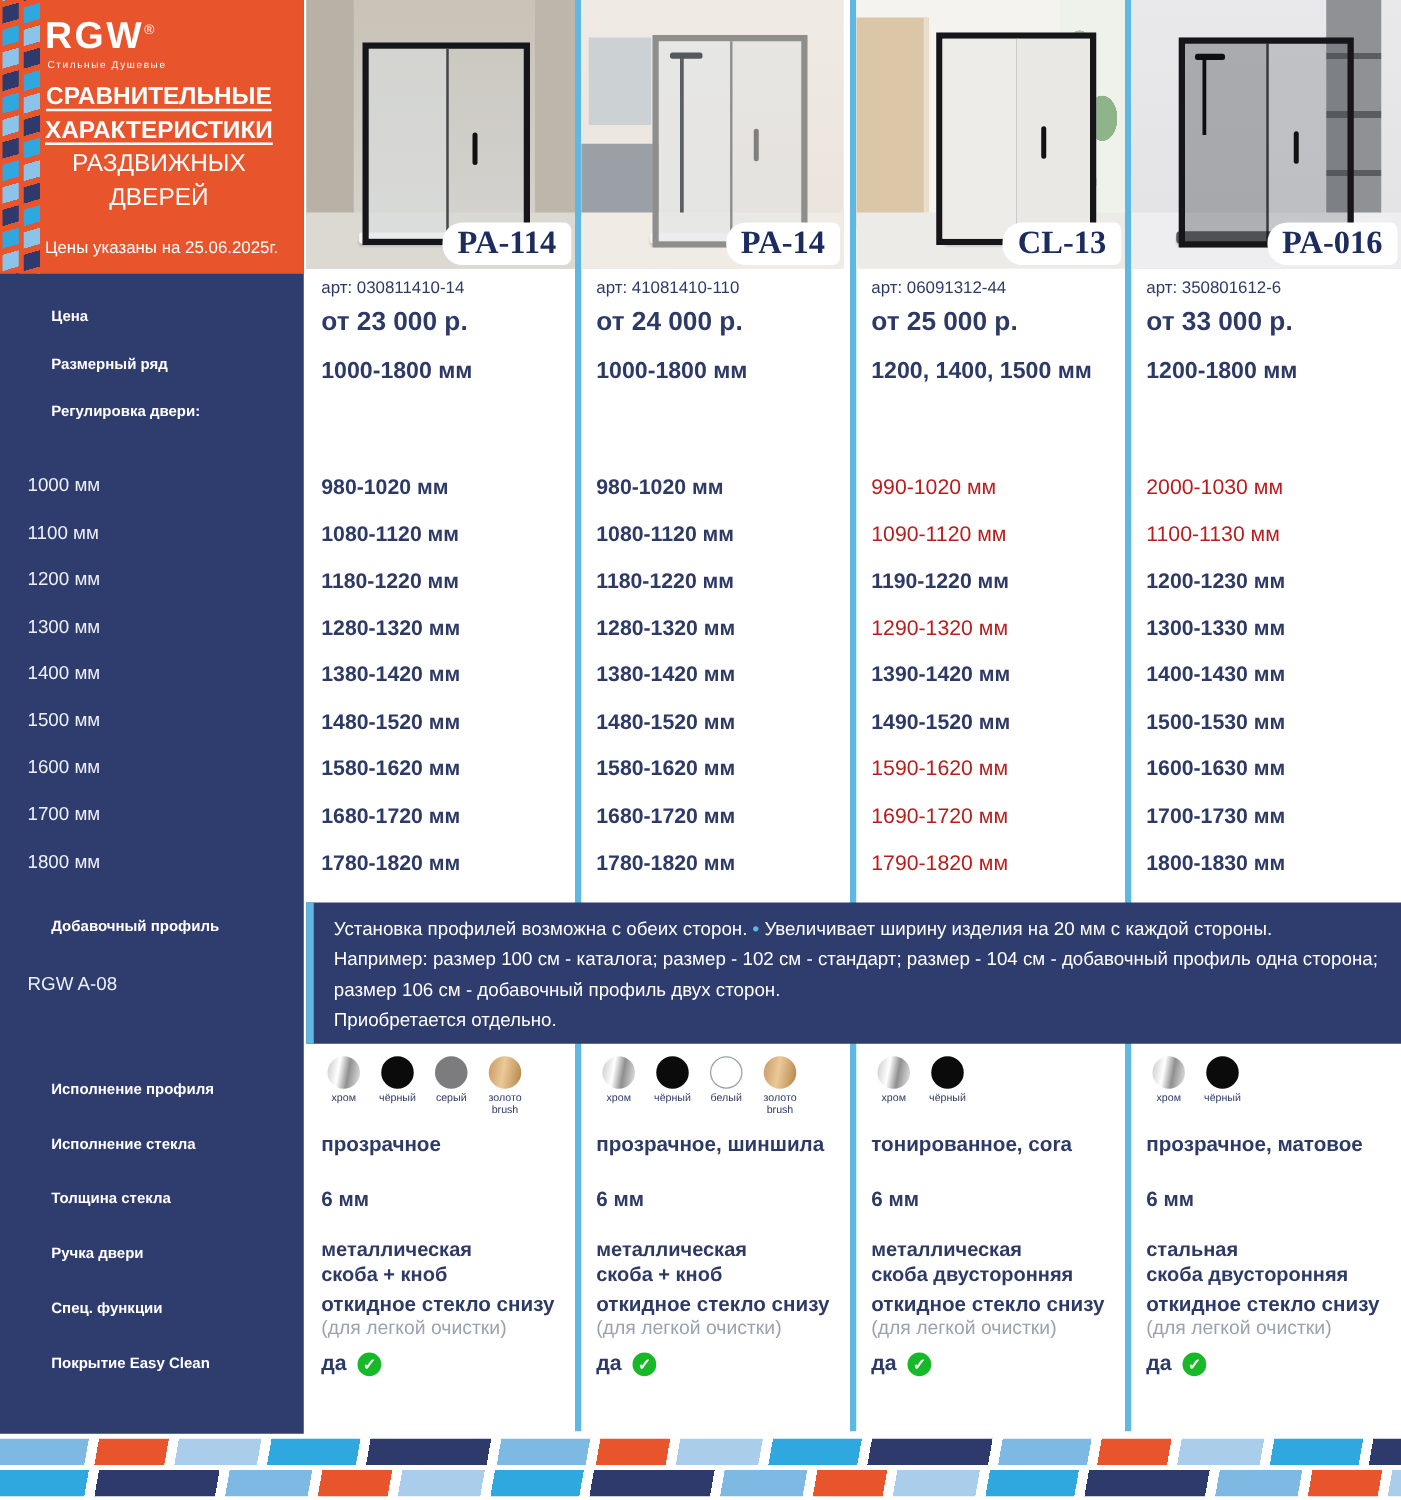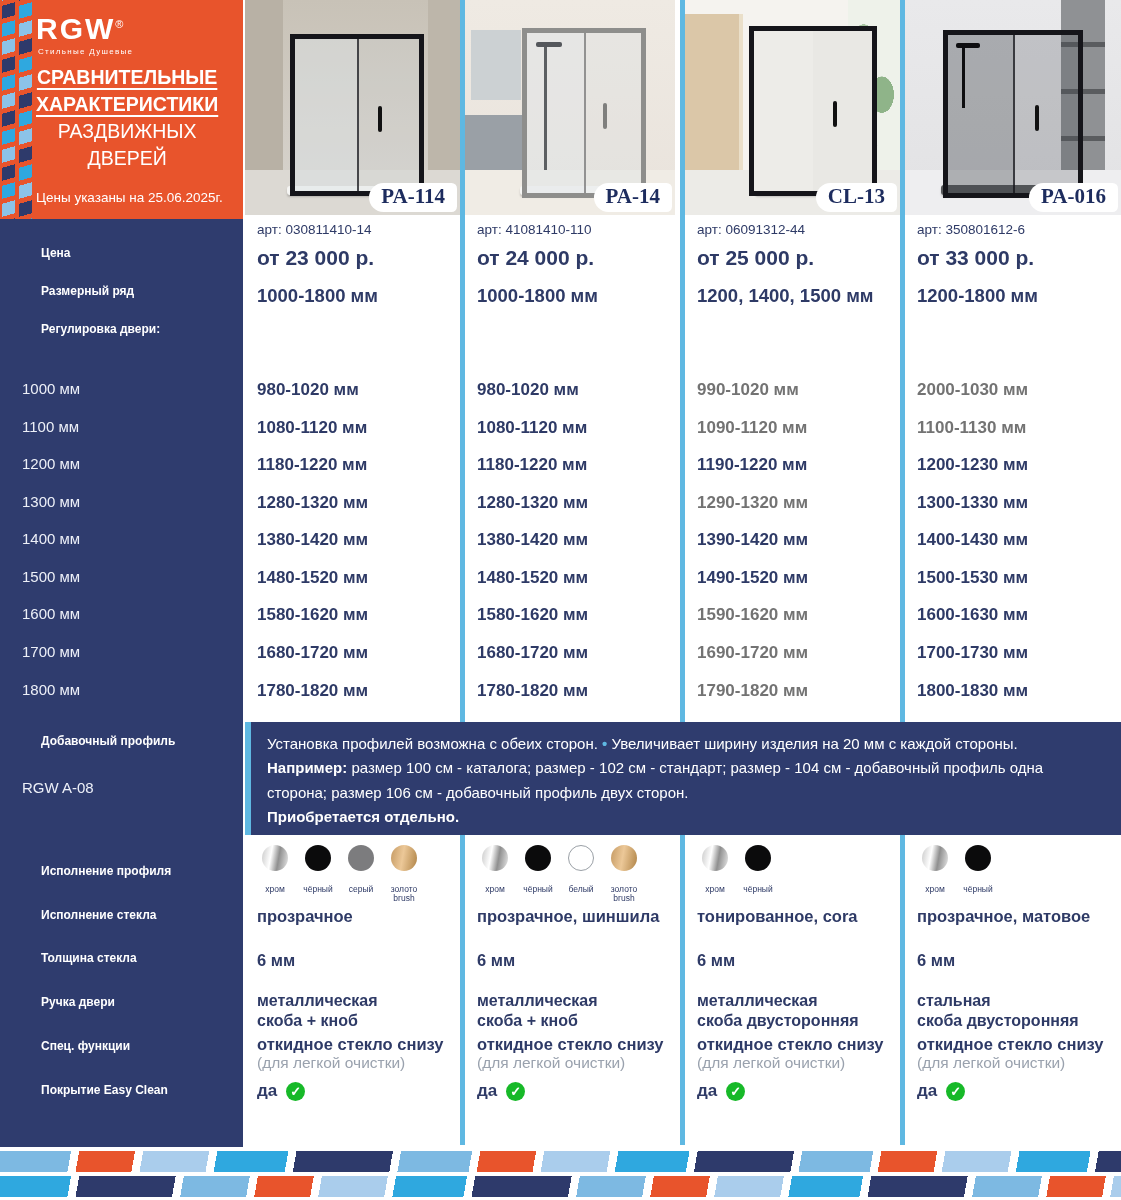--- a/index.html
+++ b/index.html
@@ -38,21 +38,21 @@
   .photo{position:absolute;top:0;height:215px;overflow:hidden;z-index:2;}
   .ph-floor{position:absolute;bottom:0;left:0;right:0;height:45px;}
   .ph-accent-a,.ph-accent-b{position:absolute;}
   .ph-frame{position:absolute;border:5px solid #15151a;}
   .pane-l,.pane-r{position:absolute;top:0;bottom:0;width:50%;}
   .pane-l{left:0;border-right:2px solid rgba(20,20,25,.75);}
   .pane-r{right:0;}
   .ph-handle{position:absolute;right:30%;top:44%;width:4px;height:26px;background:#111;border-radius:2px;}
   .ph-tray{position:absolute;bottom:20px;border-radius:3px;box-shadow:0 2px 2px rgba(0,0,0,.18);}
   .badge{position:absolute;right:3px;bottom:3px;background:#fff;color:#1d2c5e;
-         font-family:"Liberation Serif",serif;font-weight:700;font-size:21px;
+         font-family:"Liberation Serif",serif;font-weight:700;font-size:26px;
          padding:1px 12px 3px;border-radius:16px 6px 6px 16px;z-index:5;}
   
   .p1{left:245px;width:215px;background:linear-gradient(180deg,#c8c2b7 0%,#d2cdc5 60%,#d8d5cf 100%);}
   .p1 .ph-accent-a{left:0;top:0;width:38px;height:172px;background:#b8b1a5;}
   .p1 .ph-accent-b{right:0;top:0;width:32px;height:172px;background:#bdb6aa;}
   .p1 .ph-floor{background:#dcd9d3;}
   .p1 .ph-frame{left:45px;top:34px;width:124px;height:152px;background:rgba(205,214,218,.22);}
   .p1 .pane-l{background:rgba(226,233,236,.35);}
   .p1 .ph-tray{left:42px;width:132px;height:9px;background:#f5f5f3;}
   
@@ -94,47 +94,47 @@
   .art{top:222px}.price{top:246px}.range{top:285px}
   .rt0{top:380px}.rt1{top:418px}.rt2{top:455px}.rt3{top:493px}.rt4{top:530px}
   .rt5{top:568px}.rt6{top:605px}.rt7{top:643px}.rt8{top:681px}
   .swat{top:845px}.glass{top:907px}.thick{top:951px}.handle{top:991px}.spec{top:1035px}.easy{top:1081px}
 
   .t-art{font-size:13.5px;color:#2e3a66;}
   .t-price{font-size:21px;font-weight:700;color:#2e3a66;white-space:nowrap;}
   .t-range{font-size:18.5px;font-weight:700;color:#2e3a66;white-space:nowrap;}
   .t-cell{font-size:17px;white-space:nowrap;}
   .t-cell .b{font-weight:700;color:#2e3a66;}
-  .t-cell .m{font-weight:700;color:#737373;}
+  .t-cell .m{font-weight:400;color:#b91c1c;}
   .t-glass{font-size:16.5px;font-weight:700;color:#2e3a66;white-space:nowrap;}
   .t-thick{font-size:16.5px;font-weight:700;color:#2e3a66;}
   .t-handle{font-size:16px;font-weight:700;color:#2e3a66;line-height:20px;}
   .t-spec{font-size:16.5px;font-weight:700;color:#2e3a66;white-space:nowrap;}
   .t-note{font-size:15.5px;color:#9aa2ae;white-space:nowrap;}
   .t-easy{font-size:17px;font-weight:700;color:#2e3a66;display:flex;gap:9px;align-items:center;}
   .check{width:19px;height:19px;border-radius:50%;background:#17b928;color:#fff;font-size:13px;
          font-weight:700;display:inline-flex;align-items:center;justify-content:center;}
 
   .swatches{display:flex;gap:7px;}
   .sw{width:36px;text-align:center;}
   .dot{width:26px;height:26px;border-radius:50%;margin:0 auto;box-sizing:border-box;}
   .dot-chrome{background:linear-gradient(100deg,#c9c9c9 0%,#ffffff 35%,#8f8f8f 62%,#e8e8e8 100%);}
   .dot-black{background:#0b0b0c;}
   .dot-gray{background:#7c7c7e;}
   .dot-white{background:#fff;border:1px solid #9aa0a6;}
   .dot-gold{background:linear-gradient(100deg,#c59a63 0%,#ecc898 45%,#b08447 100%);}
-  .sw-label{font-size:8.5px;color:#2e3a66;margin-top:14px;line-height:9px;}
+  .sw-label{font-size:8.5px;color:#2e3a66;margin-top:3px;line-height:9px;}
 
   
   .banner{position:absolute;left:245px;top:327px;width:876px;height:35px;background:#2f3c6e;z-index:3;
           color:#fff;font-size:16px;font-weight:700;display:flex;align-items:center;justify-content:center;}
   .info{position:absolute;left:245px;top:722px;width:876px;height:113px;background:#2f3c6e;z-index:3;
         border-left:6px solid #5fb8e2;box-sizing:border-box;padding:10px 16px;color:#fff;
         font-size:15px;line-height:1.62;overflow:hidden;}
-  .info .bold{font-weight:700;}
+  .info .bold{font-weight:400;}
   .info .bdot{color:#5fb8e2;font-weight:700;}
 
   
   .stripe{position:absolute;left:0;width:1121px;height:21px;z-index:1;}
   .stripe.r1{top:1151px;background:repeating-linear-gradient(100deg,
       #7db9e2 0 70px,#ffffff 70px 78px,#e8542c 78px 133px,#ffffff 133px 141px,
       #aacdec 141px 206px,#ffffff 206px 214px,#2fa8df 214px 284px,#ffffff 284px 292px,
       #2e3a6b 292px 387px,#ffffff 387px 395px);}
   .stripe.r2{top:1176px;background:repeating-linear-gradient(100deg,
       #2fa8df 0 70px,#ffffff 70px 78px,#2e3a6b 78px 173px,#ffffff 173px 181px,

